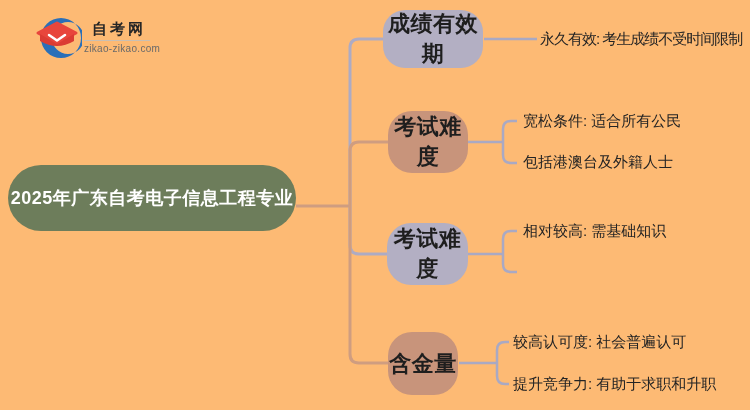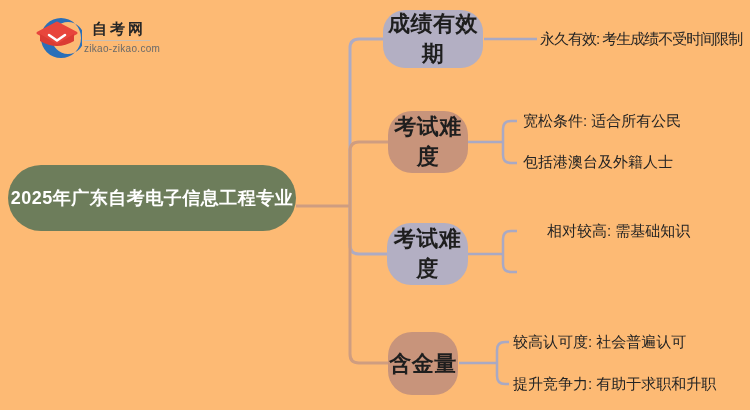--- a/index.html
+++ b/index.html
@@ -44,21 +44,21 @@
   .b3{left:387px;top:223px;width:81px;height:62px;background:#b3afc3;border-radius:24px;}
   .b4{left:388px;top:332px;width:70px;height:63px;background:#c8947b;border-radius:24px;}
 
   .leaf{
     position:absolute;font-size:15px;line-height:18px;color:#242424;
     white-space:nowrap;
   }
   .l1 {left:540px;top:30px;letter-spacing:-1px;}
   .l2a{left:523px;top:112px;}
   .l2b{left:523px;top:153px;}
-  .l3a{left:523px;top:222px;margin-left:24px;}
+  .l3a{left:523px;top:222px;}
   .l3b{left:523px;top:263px;}
   .l4a{left:513px;top:333px;}
   .l4b{left:513px;top:375px;}
 </style>
 </head>
 <body>
 
 <div class="stage">
 
   <svg class="connectors" viewBox="0 0 750 410" fill="none">

